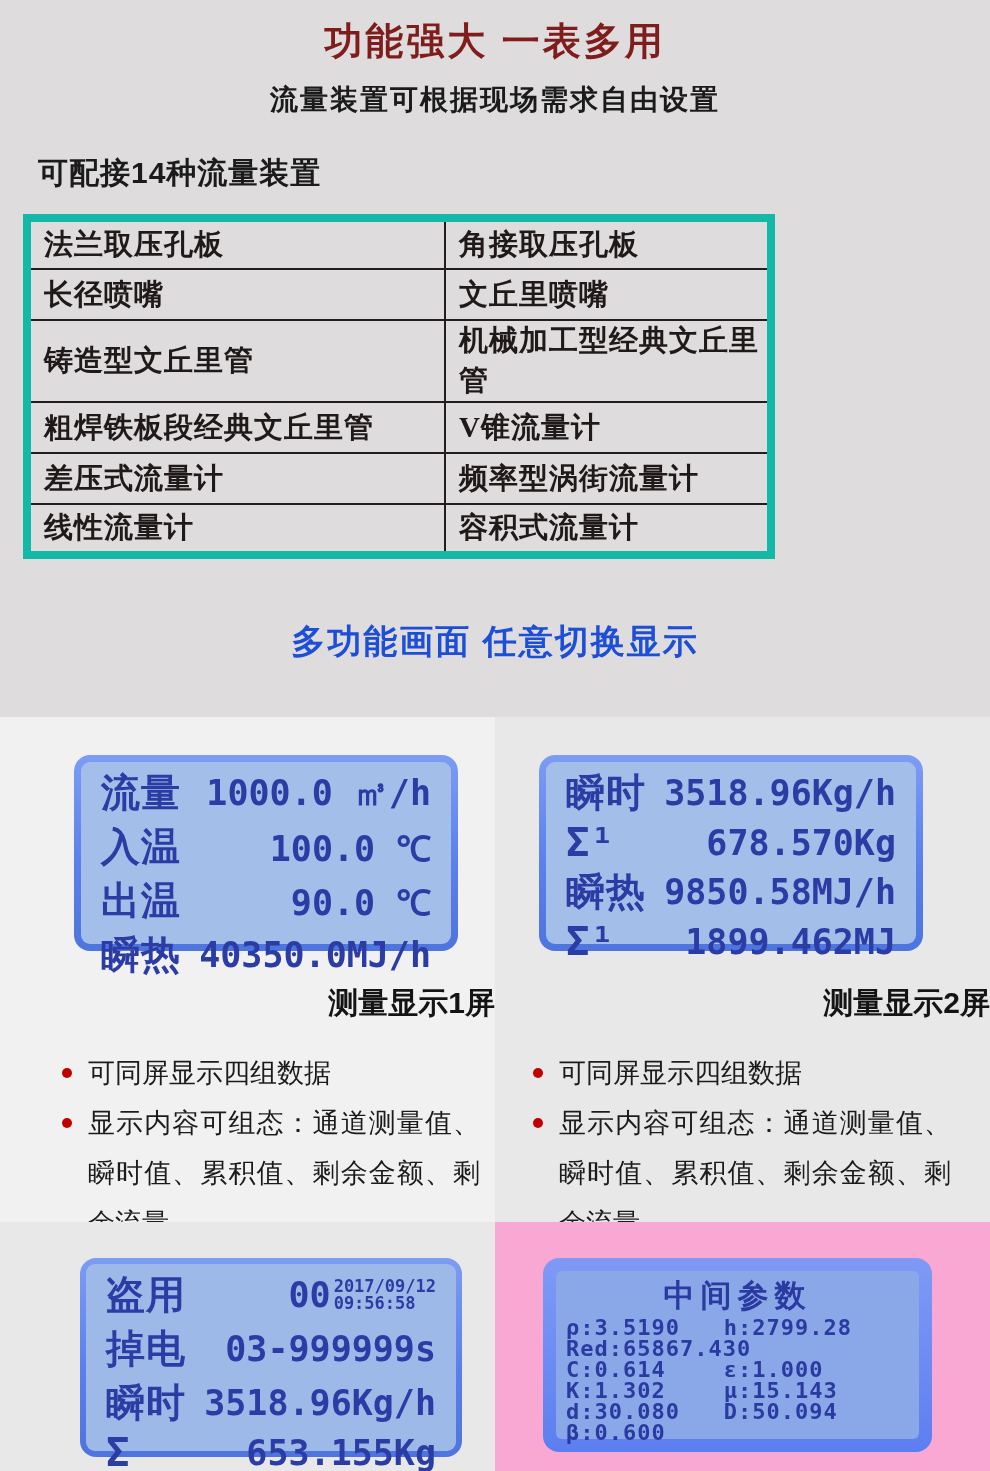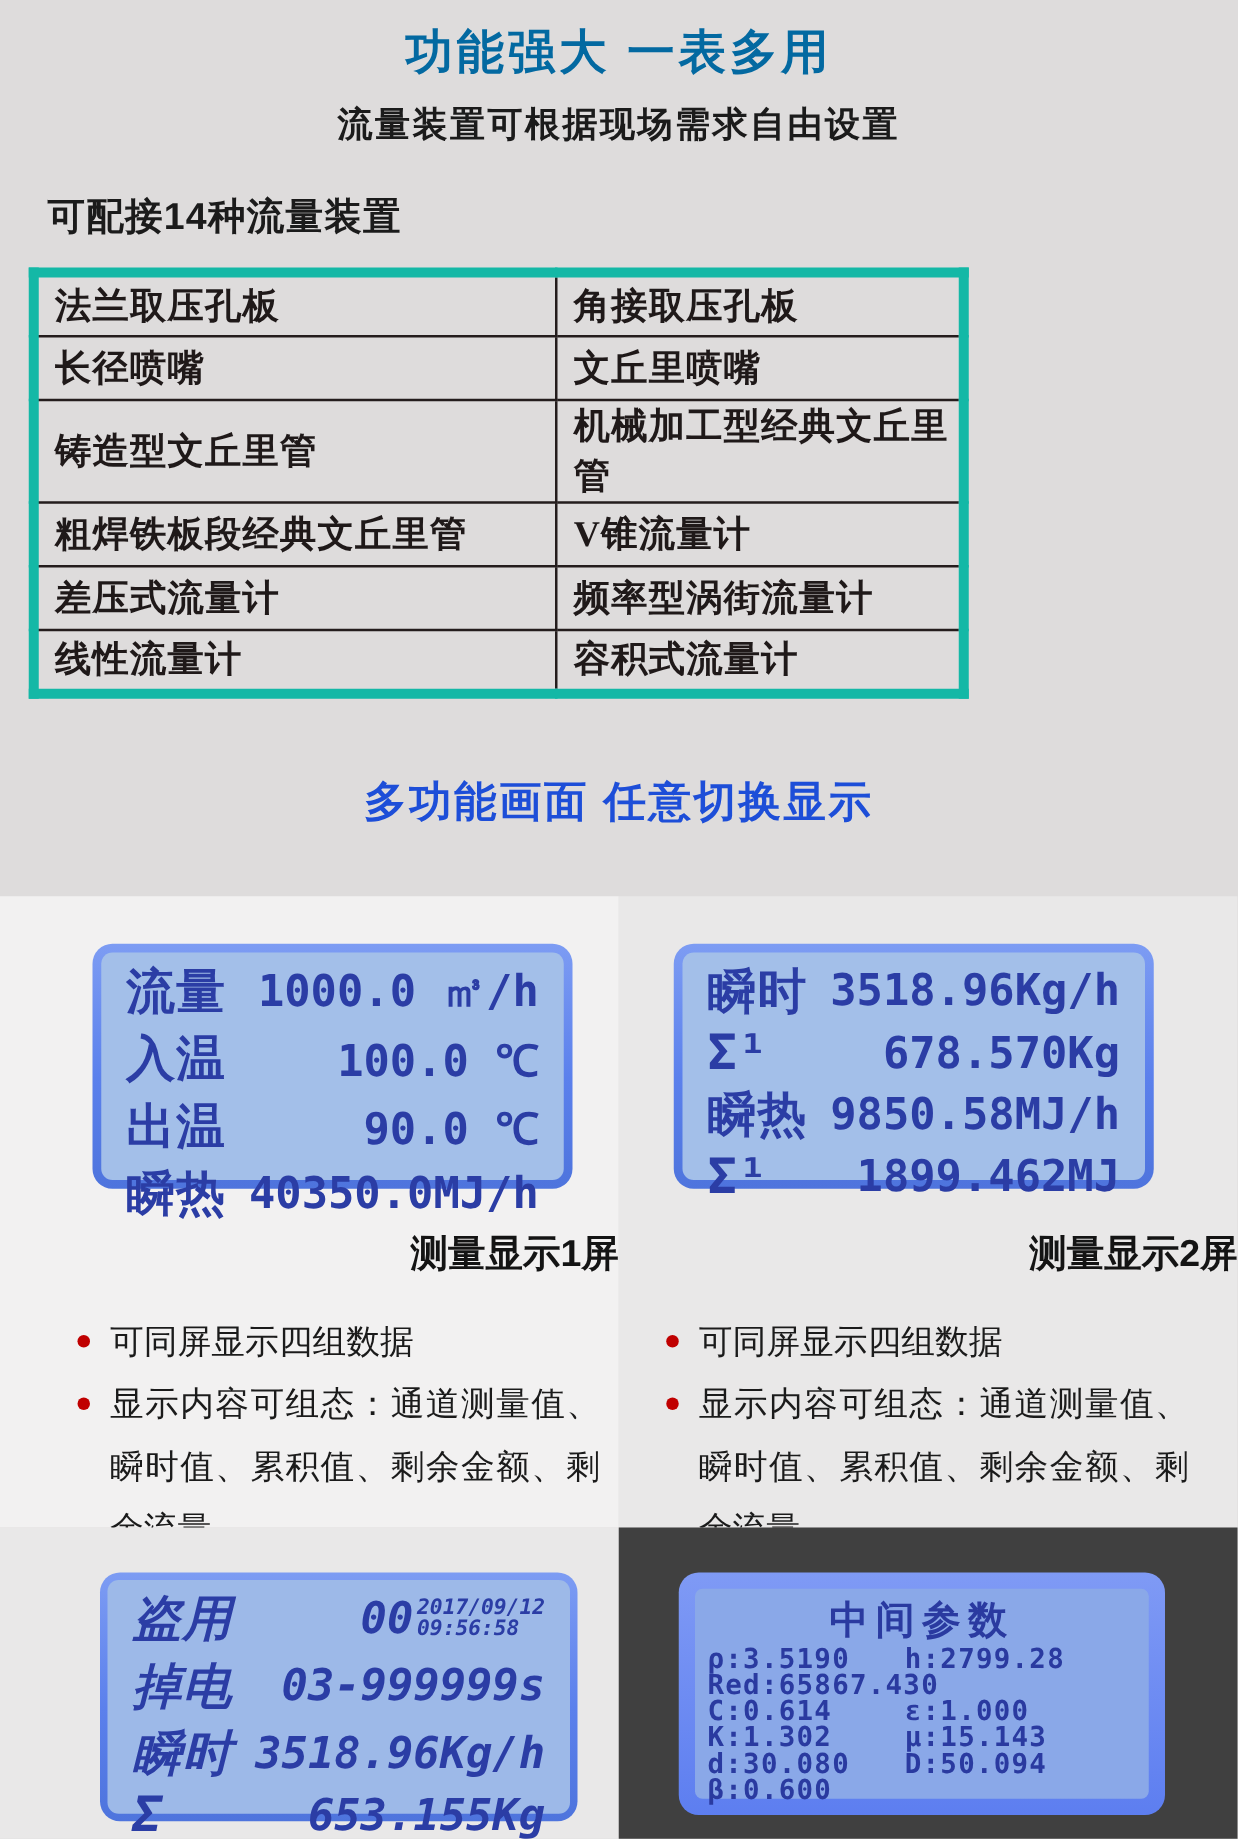--- a/index.html
+++ b/index.html
@@ -12,21 +12,21 @@
     overflow:hidden;
   }
   
   .header { height:717px; overflow:hidden; }
   .page-title {
     padding-top:16px;
     text-align:center;
     font-size:38px;
     font-weight:bold;
     letter-spacing:3px;
-    color:#0369a1;
+    color:#7f1d1d;
   }
   .page-subtitle {
     margin-top:14px;
     text-align:center;
     font-size:28px;
     font-weight:600;
     letter-spacing:2px;
   }
   .table-label {
     margin:34px 0 0 38px;
@@ -60,21 +60,21 @@
     color:#1d4ed8;
   }
   
   .panel { display:flex; }
   .panel .half { width:495px; overflow:hidden; }
   .panel.middle { height:505px; }
   .panel.middle .m-left  { background:#f2f1f1; }
   .panel.middle .m-right { background:#e9e8e8; }
   .panel.bottom { height:249px; }
   .panel.bottom .b-left  { background:#e9e8e8; }
-  .panel.bottom .b-right { background:#404040; }
+  .panel.bottom .b-right { background:#f9a8d4; }
   
   .lcd {
     width:384px; height:196px;
     margin-top:38px;
     border-radius:16px;
     background:linear-gradient(180deg,#7d9cf3 0%,#5b80ec 55%,#4e74dd 100%);
     padding:7px;
   }
   .m-left  .lcd { margin-left:74px; }
   .m-right .lcd { margin-left:44px; }
@@ -89,21 +89,21 @@
     display:flex; flex-direction:column; justify-content:space-around;
   }
   .lrow { display:flex; align-items:center; }
   .llabel { font-size:39px; letter-spacing:1px; white-space:nowrap; }
   .lvalue { flex:1; text-align:right; font-size:35px; white-space:nowrap; }
   .lvalue.compound { display:flex; justify-content:flex-end; align-items:center; }
   .lvalue .big { font-size:35px; }
   .dt { font-size:17px; line-height:17px; text-align:left; margin-left:3px; }
   .dt span { display:block; }
   
-  .lcd.lcd3 { width:382px; height:199px; margin-top:36px; margin-left:80px; padding:6px;font-style:italic; }
+  .lcd.lcd3 { width:382px; height:199px; margin-top:36px; margin-left:80px; padding:6px; }
   .lcd.lcd3 .lcd-inner { background:#9db9e8; }
   
   .lcd.lcd4 {
     width:389px; height:194px; margin-top:36px; margin-left:48px;
     padding:13px;
     background:linear-gradient(180deg,#7f9af5 0%,#5d7ef0 100%);
   }
   .lcd.lcd4 .lcd-inner {
     background:#8aa8e8;
     border-radius:6px;

